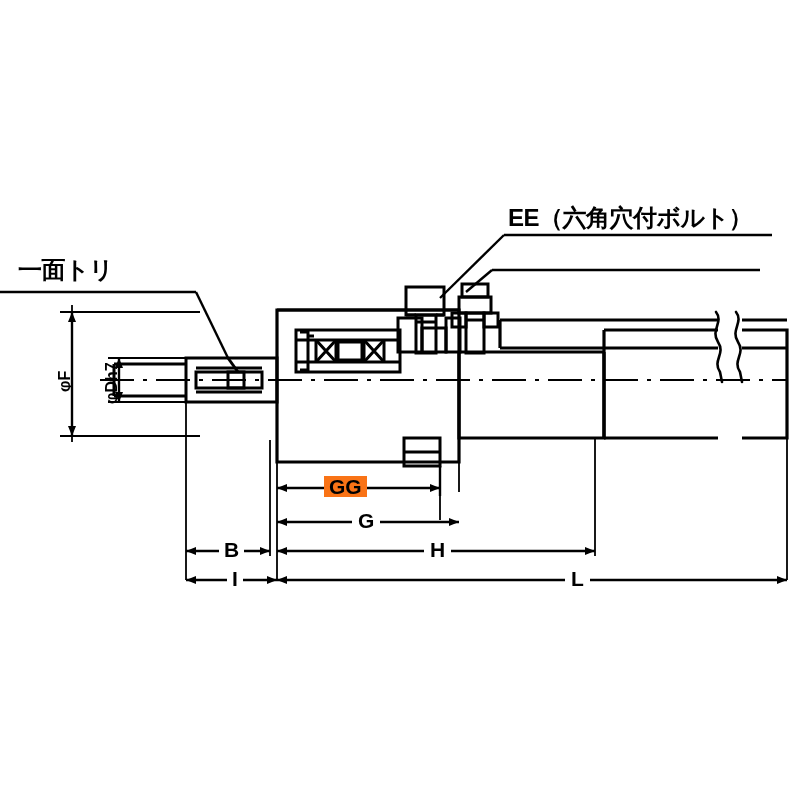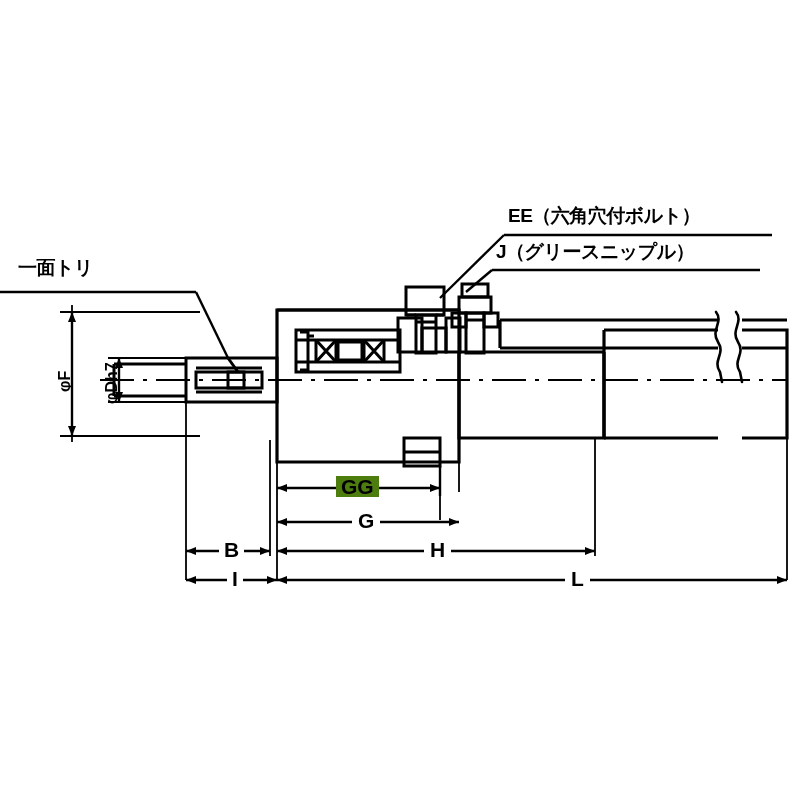--- a/index.html
+++ b/index.html
@@ -26,21 +26,21 @@
   }
   .lbl {
     position: absolute;
     font-family: "Liberation Sans", sans-serif;
     font-weight: bold;
     color: #000000;
     white-space: nowrap;
     line-height: 1;
   }
   .lbl-jp {
-    font-size: 19px;
+    font-size: 24px;
     letter-spacing: -0.5px;
   }
   .lbl-dim {
     font-size: 21px;
   }
   .lbl-vert {
     font-size: 18px;
     transform-origin: 0 0;
     transform: rotate(-90deg);
   }
@@ -236,27 +236,26 @@
       <polygon points="277,580 287,576 287,584" stroke="none"></polygon>
       <polygon points="787,580 777,576 777,584" stroke="none"></polygon>
     </g>
 
   </svg>
 
   <div class="lbl lbl-jp" style="left:2px; top:258px;margin-left:16px;">一面トリ</div>
 
   <div class="lbl lbl-jp" style="left:508px; top:206px;">EE（六角穴付ボルト）</div>
 
-  <div class="lbl lbl-jp" style="left:496px; top:242px;">J（グリースニップル）</div>
 
   <div class="lbl lbl-vert lbl-small" style="left:57px; top:392px;">φF</div>
 
   <div class="lbl lbl-vert lbl-small" style="left:104px; top:404px;">φDh7</div>
 
-  <div class="lbl lbl-dim" style="left:336px; top:476px; background:#4d7c0f; padding:0 5px;">GG</div>
+  <div class="lbl lbl-dim" style="left:324px; top:476px; background:#f97316; padding:0 5px;">GG</div>
 
   <div class="lbl lbl-dim" style="left:352px; top:510px; background:#fff; padding:0 6px;">G</div>
 
   <div class="lbl lbl-dim" style="left:424px; top:539px; background:#fff; padding:0 6px;">H</div>
 
   <div class="lbl lbl-dim" style="left:219px; top:539px; background:#fff; padding:0 5px;">B</div>
 
   <div class="lbl lbl-dim" style="left:227px; top:568px; background:#fff; padding:0 5px;">I</div>
 
   <div class="lbl lbl-dim" style="left:565px; top:568px; background:#fff; padding:0 6px;">L</div>

